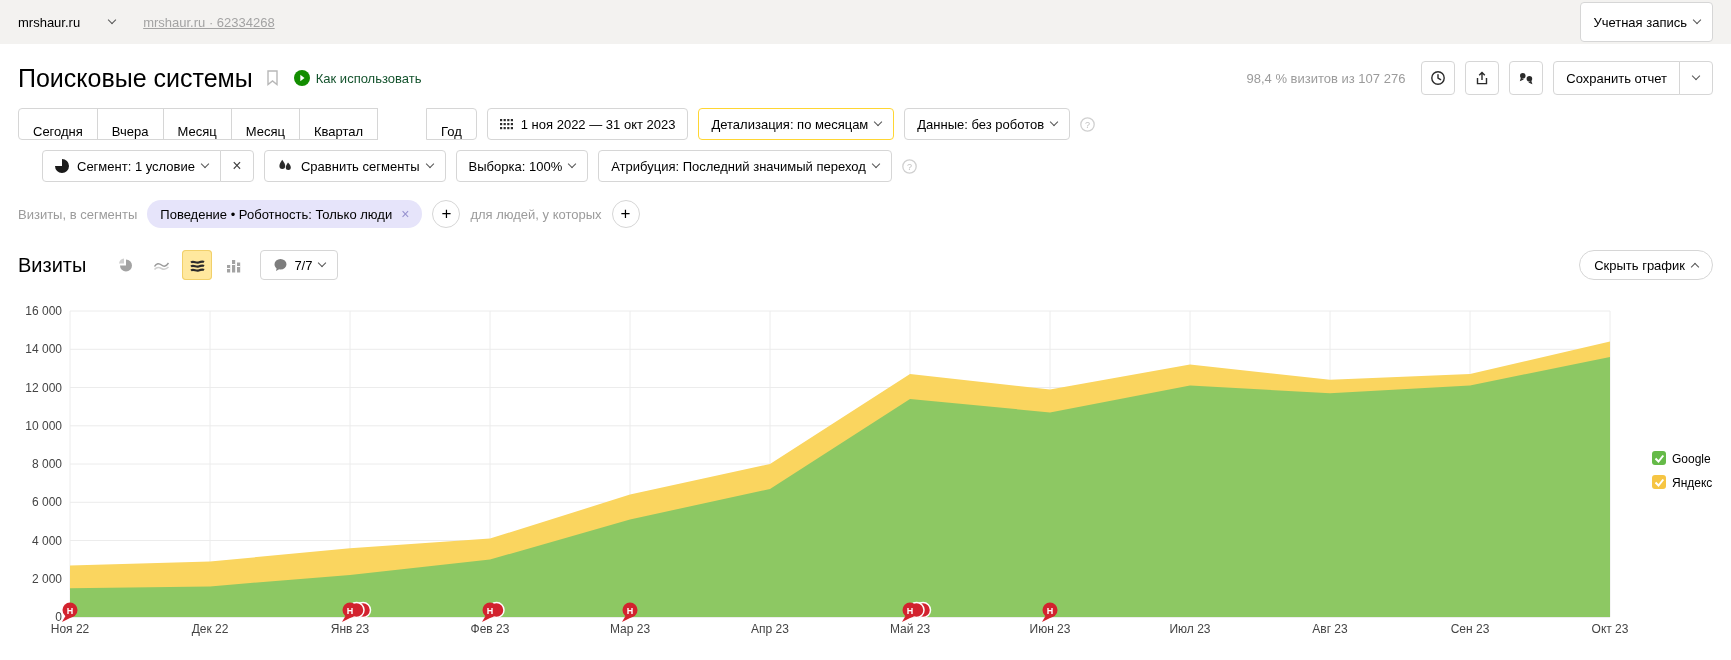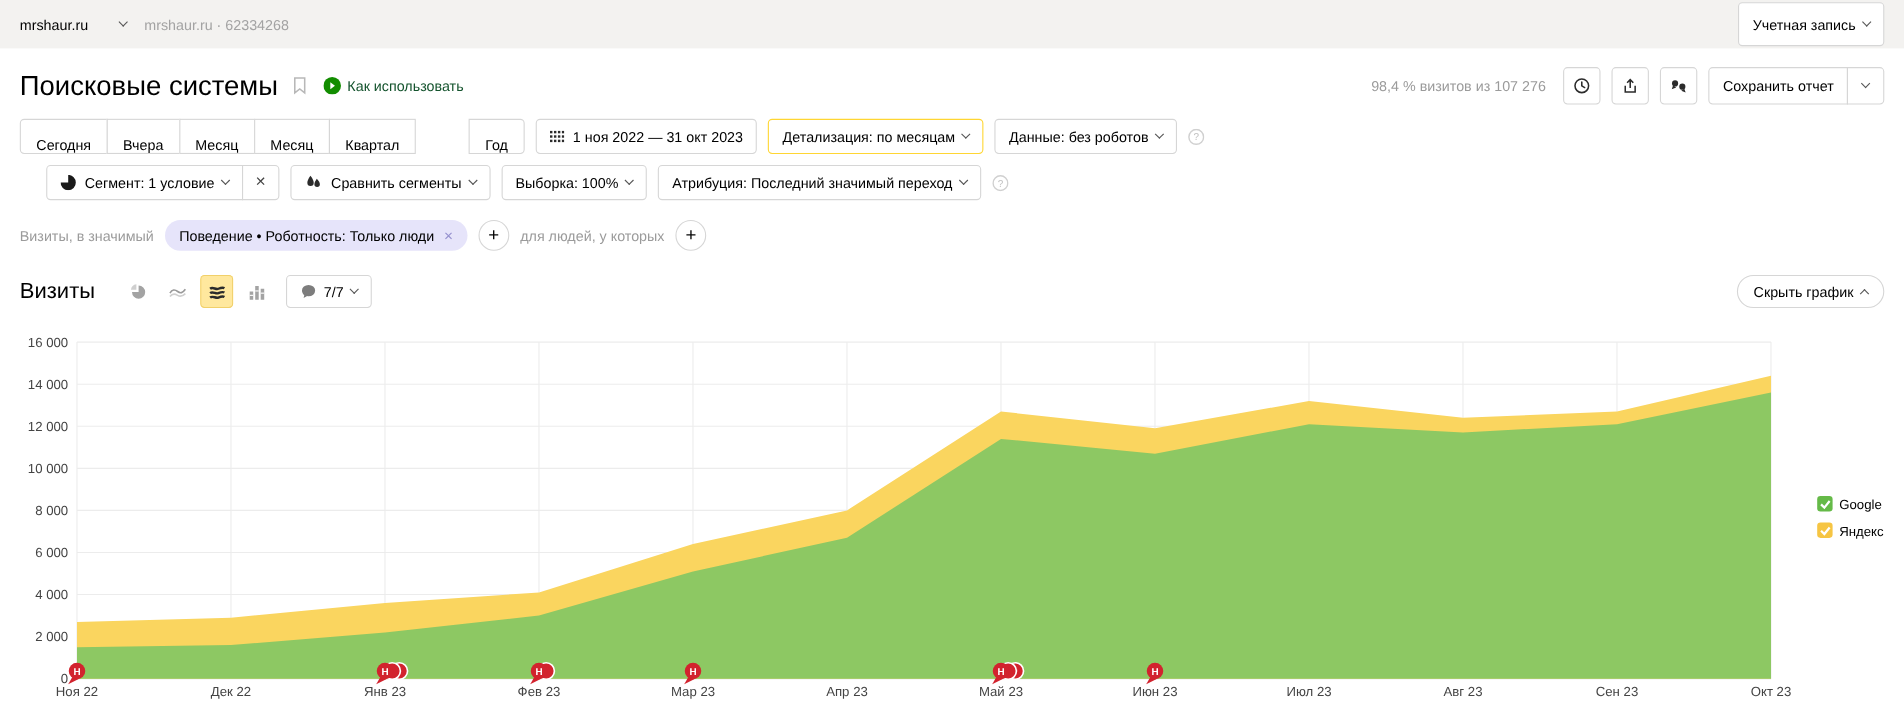--- a/index.html
+++ b/index.html
@@ -3,21 +3,21 @@
 <meta charset="utf-8">
 <style>
   * { box-sizing: border-box; margin: 0; padding: 0; }
   html,body { background:#fff; }
   body { font-family: "Liberation Sans", sans-serif; }
   .page { position:relative; width:1731px; height:660px; background:#fff; overflow:hidden; font-size:13px; color:#000; }
 
   
   .topbar { display:flex; align-items:center; height:44px; background:#f3f2f0; padding:0 18px; }
   .counter-switcher { display:flex; align-items:center; cursor:pointer;gap:22px; }
-  .counter-info { color:#a3a3a3; margin-left:16px; }
+  .counter-info { color:#a3a3a3; margin-left:28px;text-decoration:underline; }
   .spacer { flex:1; }
 
   .chev { display:inline-block; width:6px; height:6px; border-right:1.4px solid #555; border-bottom:1.4px solid #555; transform:rotate(45deg); margin-left:7px; position:relative; top:-2px; }
   .chev.up { transform:rotate(-135deg); top:2px; }
 
   .btn { display:inline-flex; align-items:center; height:32px; padding:0 12px; background:#fff; border:1px solid #d6d6d6; border-radius:4px; font-size:13px; font-family:inherit; cursor:pointer; white-space:nowrap; color:#000; }
   .btn svg { margin-right:8px; }
   .icon-only { padding:0; justify-content:center; }
 
   
@@ -217,21 +217,21 @@
     </button>
     <span class="qmark">
       <svg width="15" height="15" viewBox="0 0 15 15">
           <circle cx="7.5" cy="7.5" r="6.7" fill="none" stroke="#d0d0d0" stroke-width="1.3"></circle>
           <text x="7.5" y="10.6" font-size="9" fill="#c0c0c0" text-anchor="middle" font-family="Liberation Sans, sans-serif">?</text>
         </svg>
     </span>
   </div>
 
   <div class="filter-row">
-    <span>Визиты, в значимый</span>
+    <span>Визиты, в сегменты</span>
     <span class="chip">
       <span>Поведение • Роботность: Только люди</span>
       <span class="x">×</span>
     </span>
     <button class="plus-btn">
         <span>+</span>
       </button>
     <span>для людей, у которых</span>
     <button class="plus-btn">
         <span>+</span>

